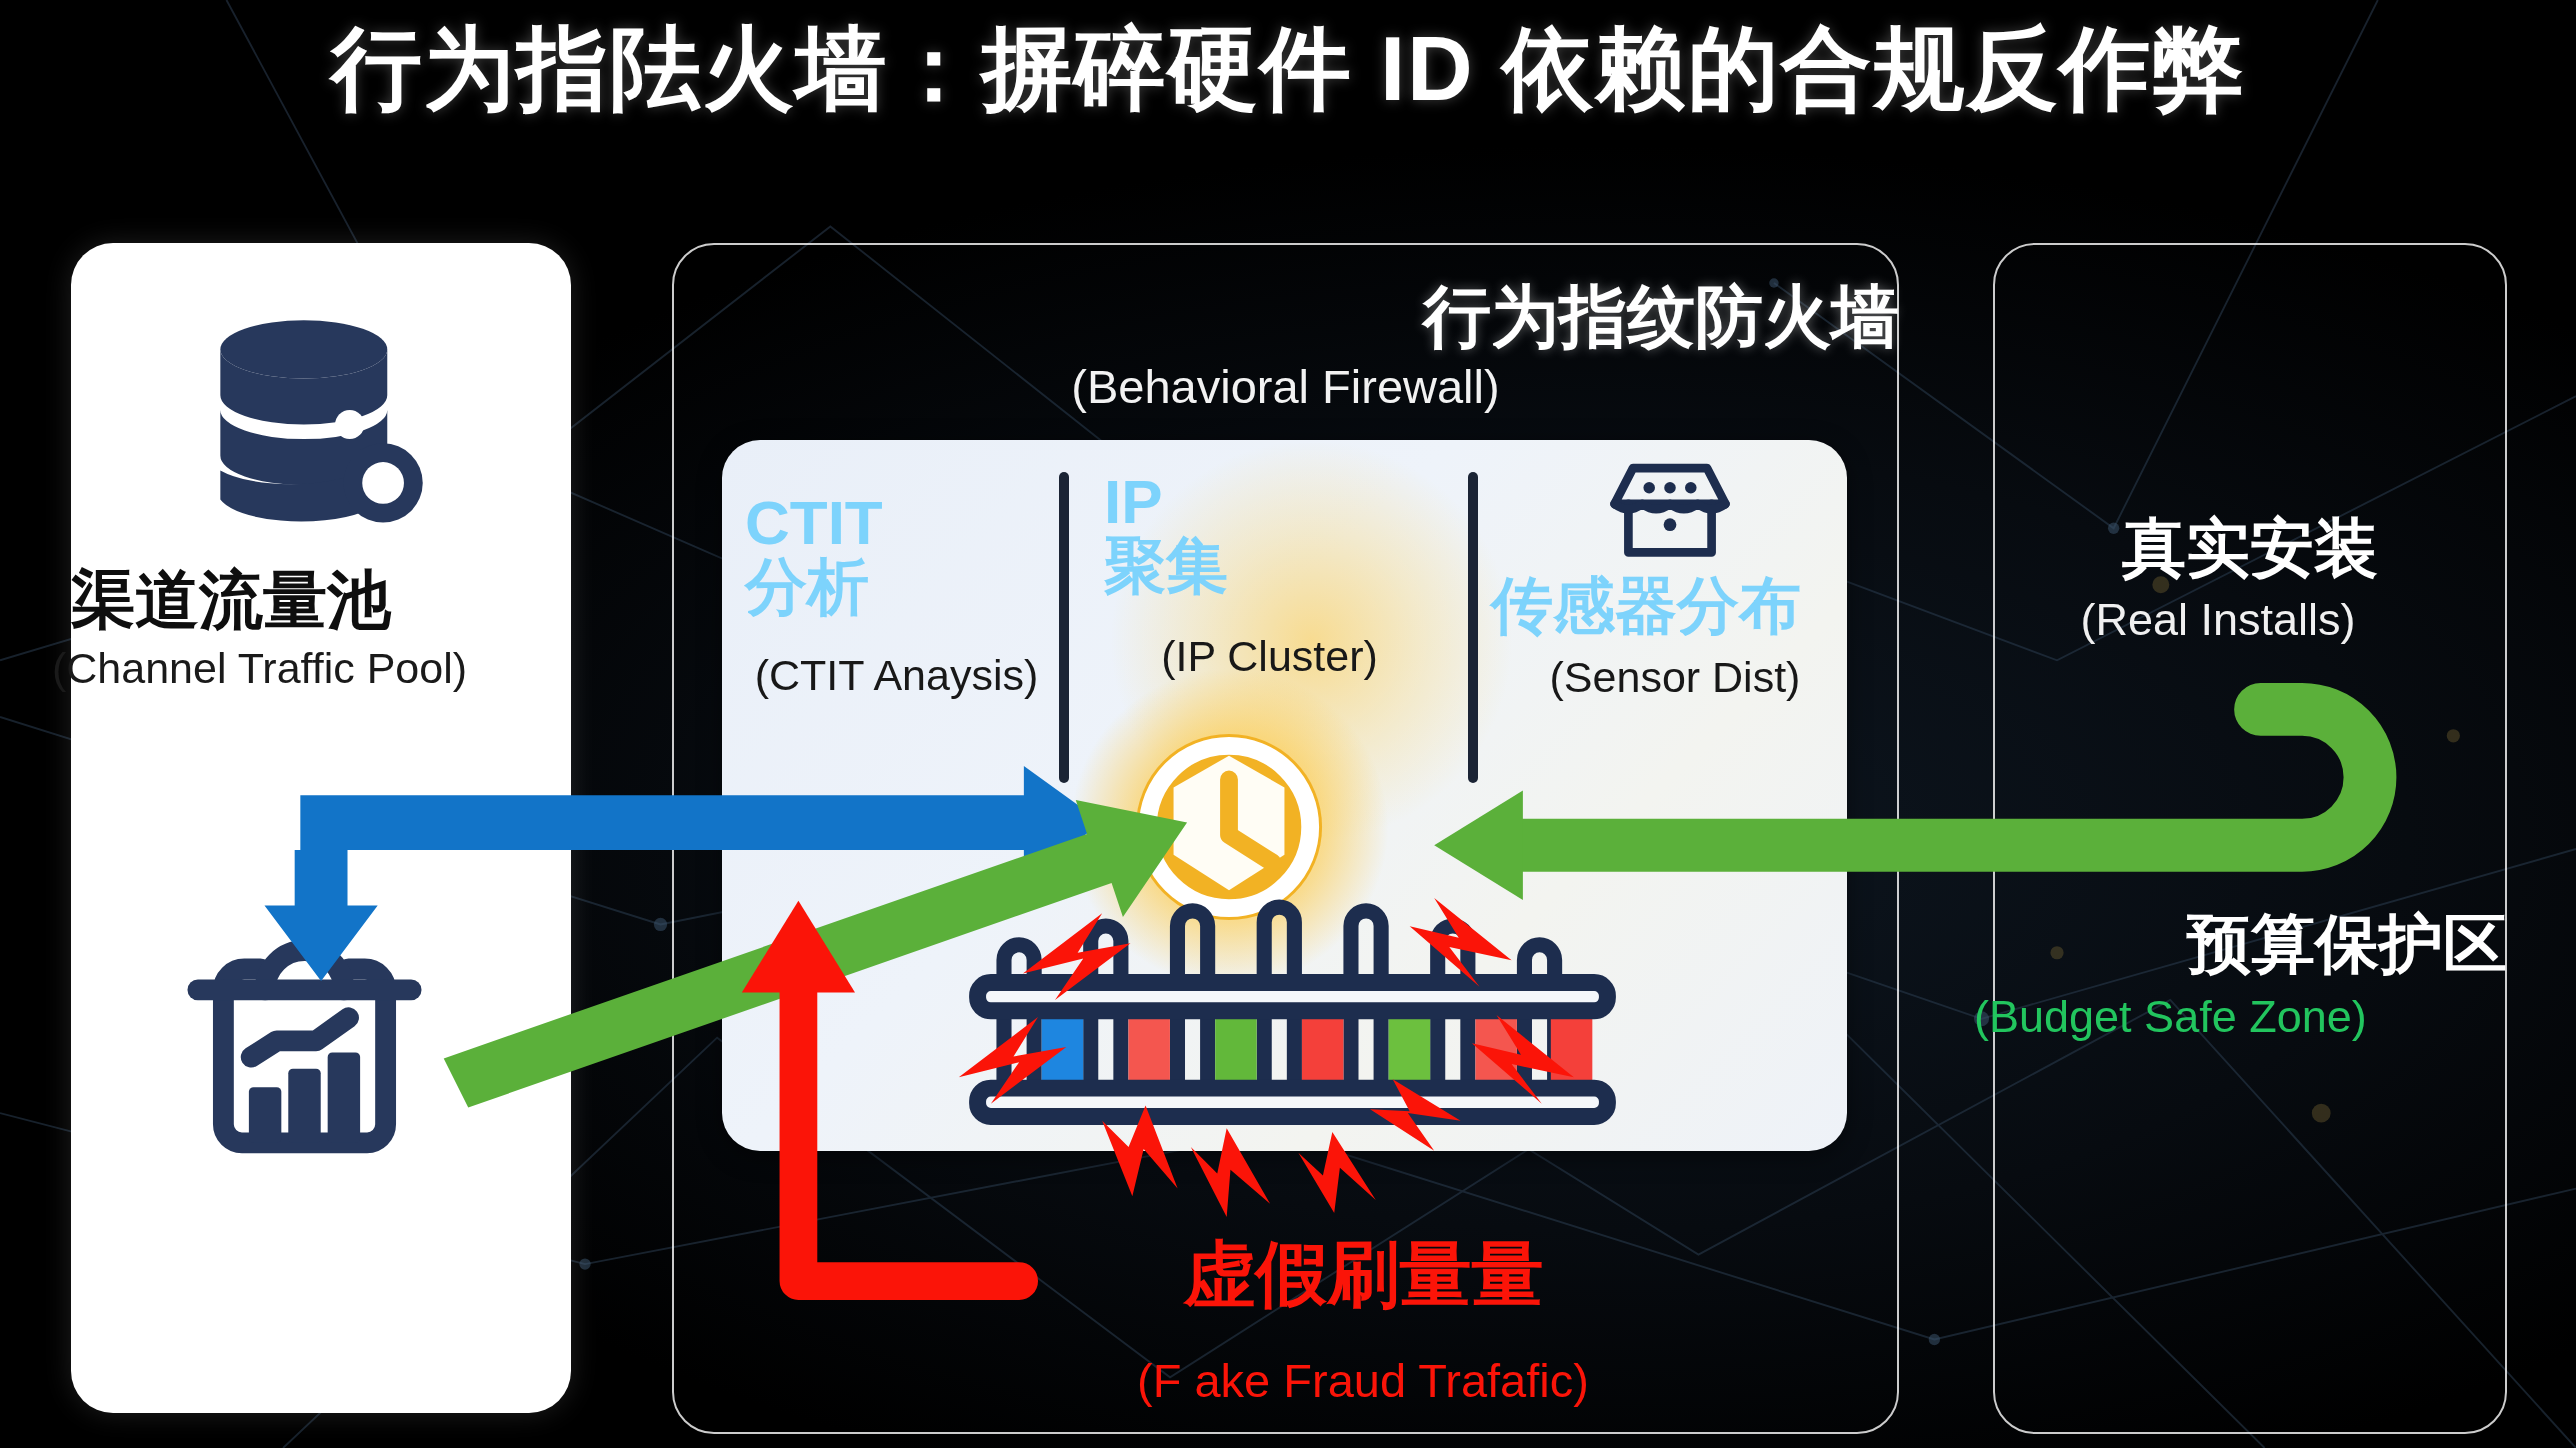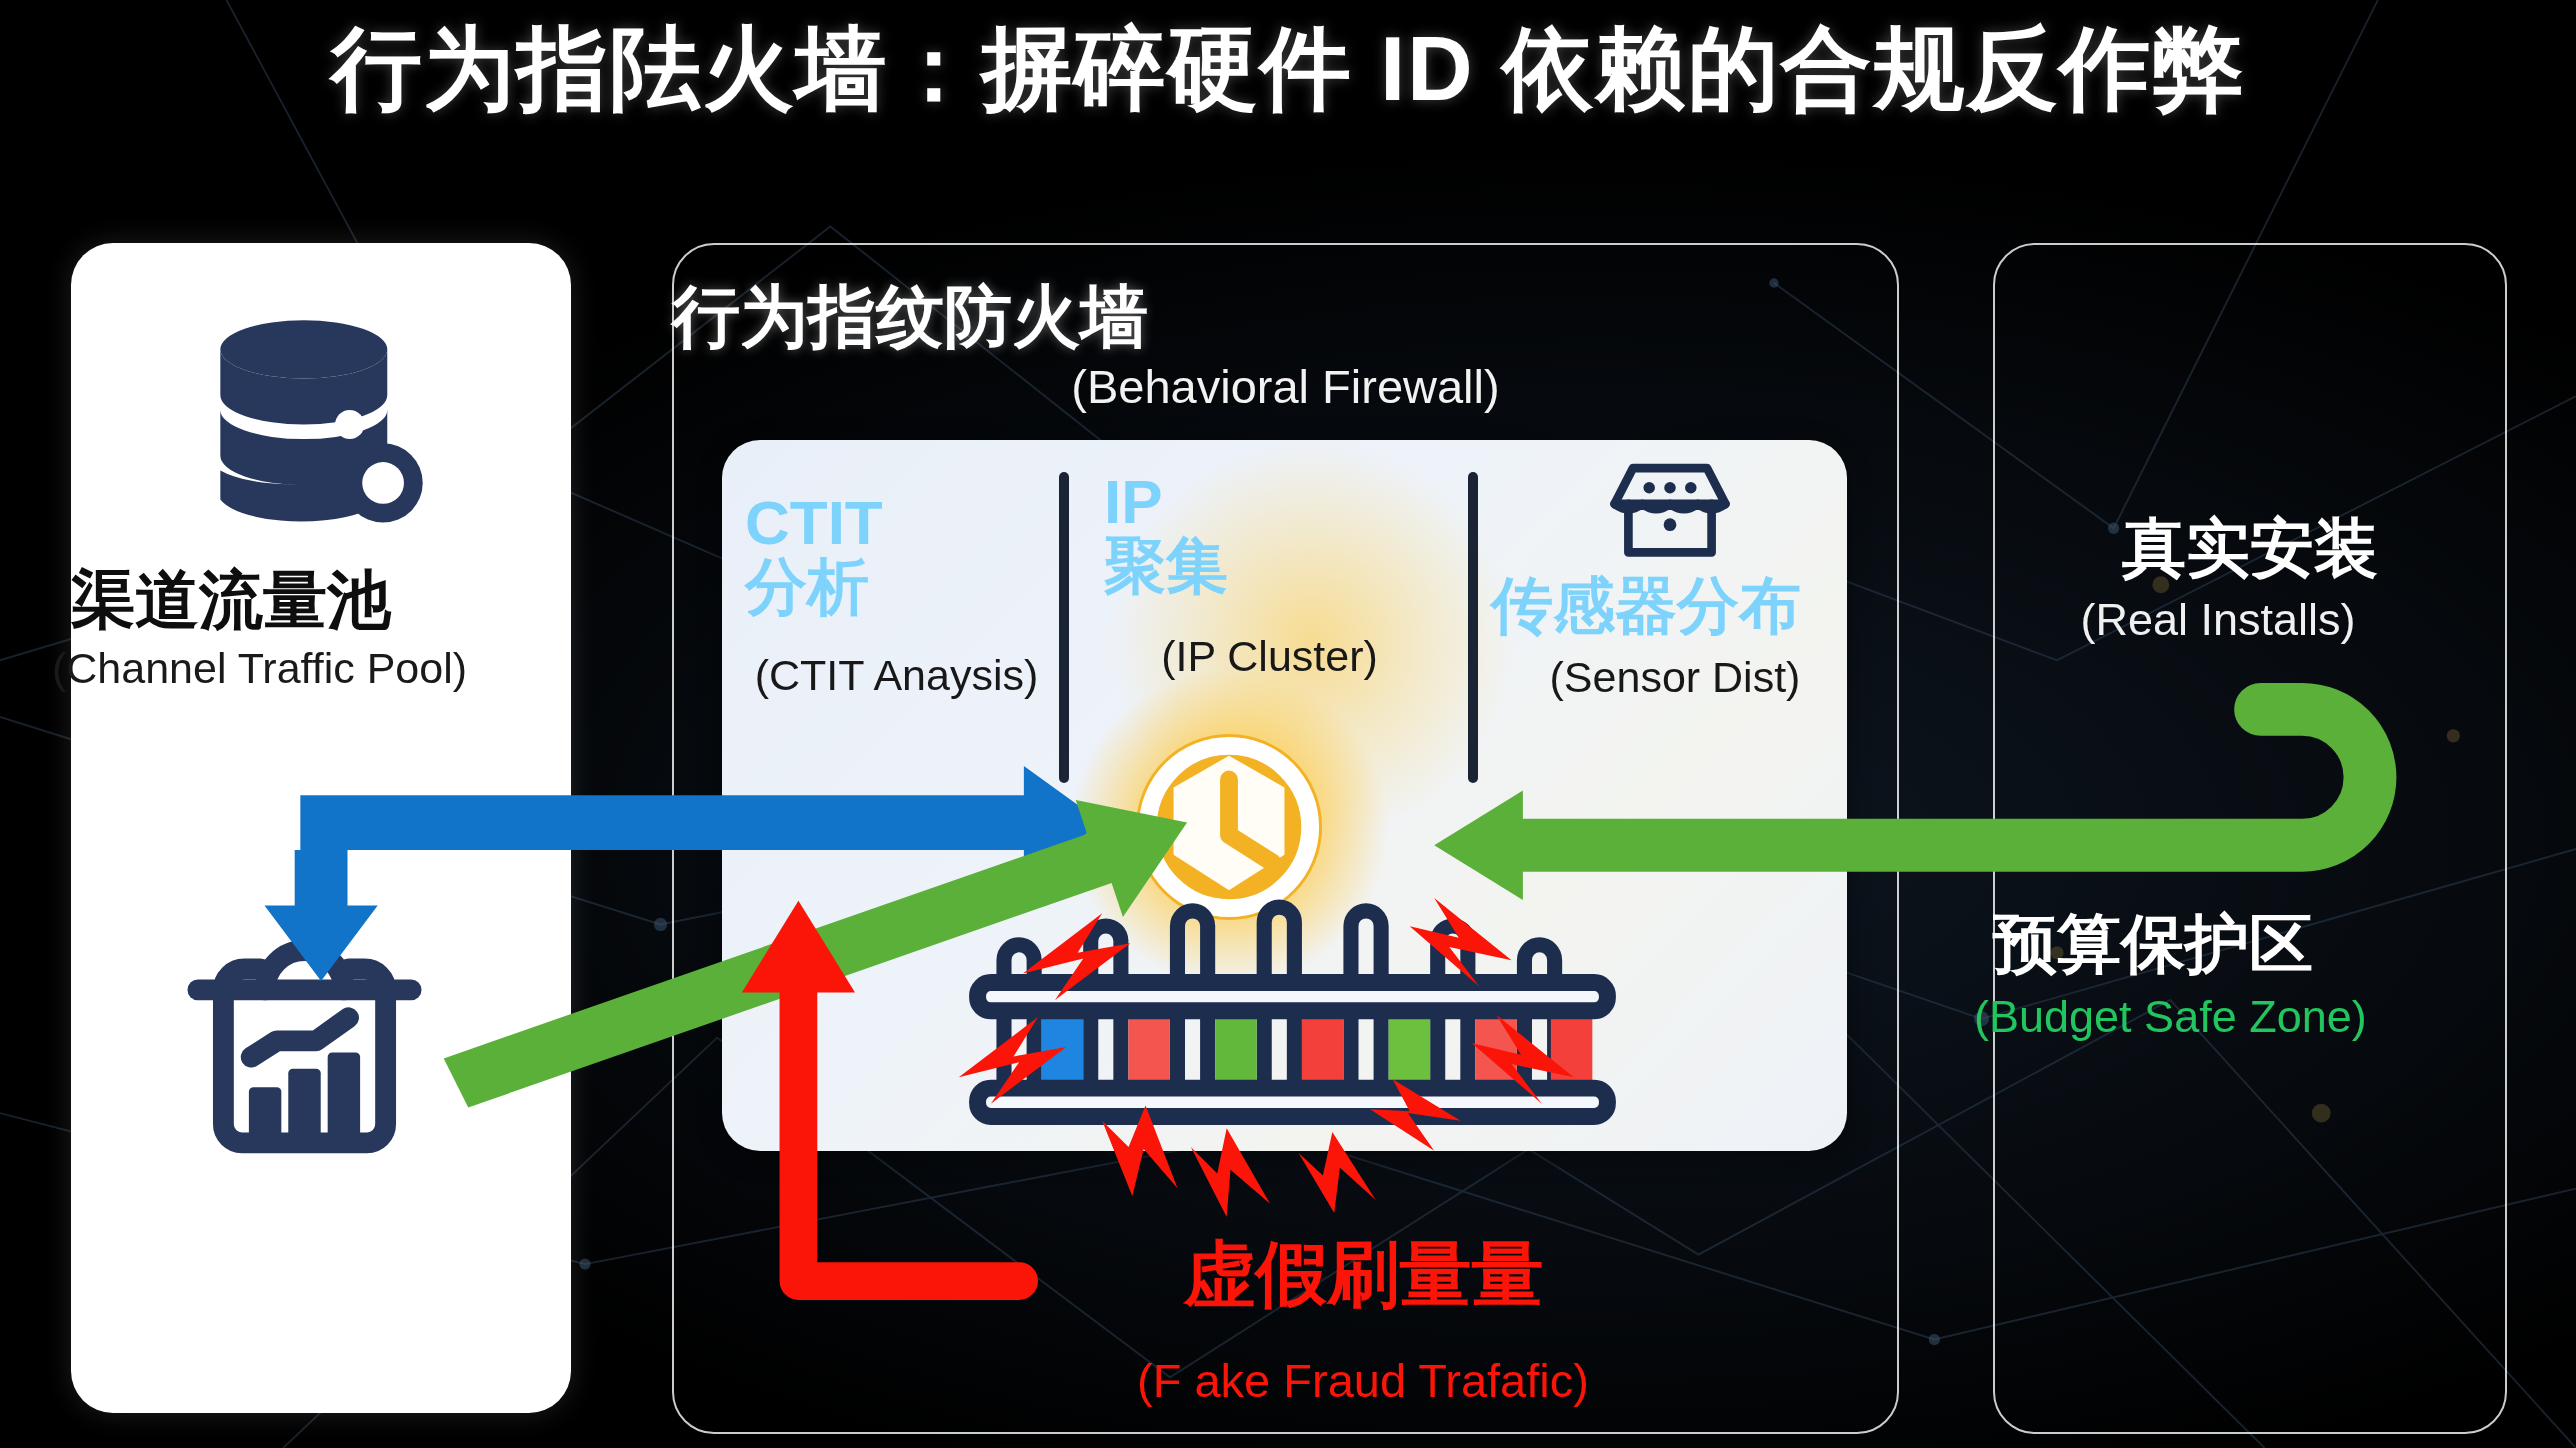--- a/index.html
+++ b/index.html
@@ -37,21 +37,21 @@
     border:2.8px solid rgba(255,255,255,.80);background:transparent;
   }
   
   #db-icon{position:absolute;left:193px;top:316px;width:255px;height:217px;}
   #left-cn{position:absolute;left:71px;top:557px;width:420px;text-align:left;
            font-size:64px;font-weight:bold;color:#0e0e0e;}
   #left-en{position:absolute;left:52px;top:644px;width:538px;text-align:left;
            font-size:43px;color:#1a1a1a;}
   #basket-icon{position:absolute;left:175px;top:925px;width:259px;height:241px;}
   
-  #center-cn{position:absolute;left:672px;top:272px;width:1227px;text-align:left;
+  #center-cn{position:absolute;left:672px;top:272px;width:1227px;text-align:right;
              font-size:68px;font-weight:bold;color:#fff;
              text-shadow:0 0 11.3px rgba(255,255,255,.35);}
   #center-en{position:absolute;left:672px;top:359px;width:1227px;text-align:center;
              font-size:47px;color:#f2f2f2;}
   #inner-panel{
     position:absolute;left:722px;top:440px;width:1125px;height:711px;
     border-radius:38px;
     background:linear-gradient(135deg,#e9eff8 0%,#eef3fa 40%,#f3f4f0 70%,#eef2f8 100%);
     box-shadow:0 5.7px 24.5px rgba(0,0,0,.45);
     overflow:hidden;
@@ -76,21 +76,21 @@
   #clock-halo{position:absolute;left:1069px;top:667px;width:321px;height:321px;
      border-radius:50%;
      background:radial-gradient(circle,rgba(255,215,90,.95) 0%,rgba(255,200,60,.55) 42%,rgba(255,200,60,0) 70%);}
   
   #fence{position:absolute;left:962px;top:892px;width:661px;height:264px;}
   
   #r1-cn{position:absolute;left:1993px;top:505px;width:514px;text-align:center;
          font-size:64px;font-weight:bold;color:#fff;}
   #r1-en{position:absolute;left:1993px;top:594px;width:450px;text-align:center;
          font-size:45px;color:#f0f0f0;}
-  #r2-cn{position:absolute;left:1993px;top:901px;width:514px;text-align:left;
+  #r2-cn{position:absolute;left:1993px;top:901px;width:514px;text-align:right;
          font-size:64px;font-weight:bold;color:#fff;}
   #r2-en{position:absolute;left:1974px;top:991px;width:552px;text-align:left;
          font-size:45px;color:#22c55e;}
   
   #fraud-cn{position:absolute;left:1033px;top:1227px;width:661px;text-align:center;
             font-size:72px;font-weight:bold;color:#fb1408;}
   #fraud-en{position:absolute;left:1014px;top:1321px;width:698px;text-align:center;
             font-size:47px;color:#fb1408;margin-top:32px;}
   
   #arrows{position:absolute;inset:0;width:2576px;height:1448px;pointer-events:none;}

